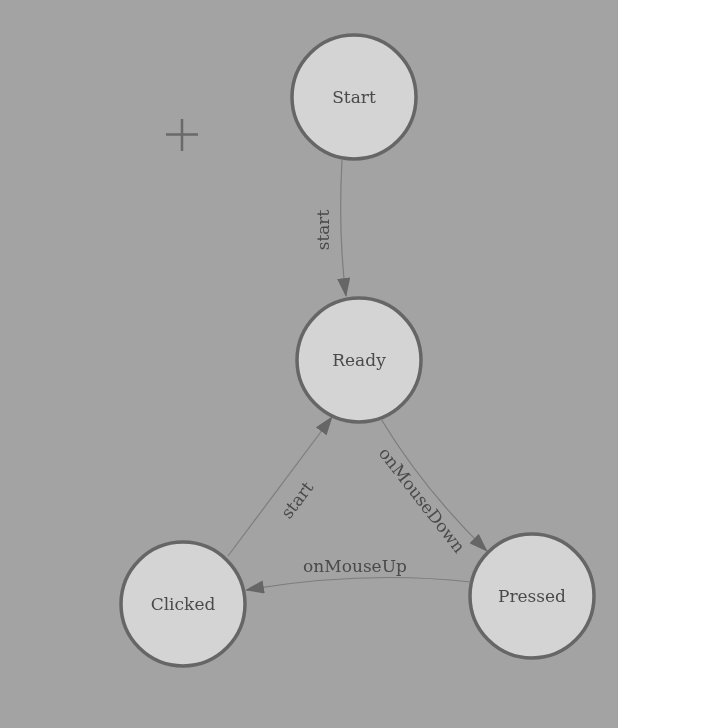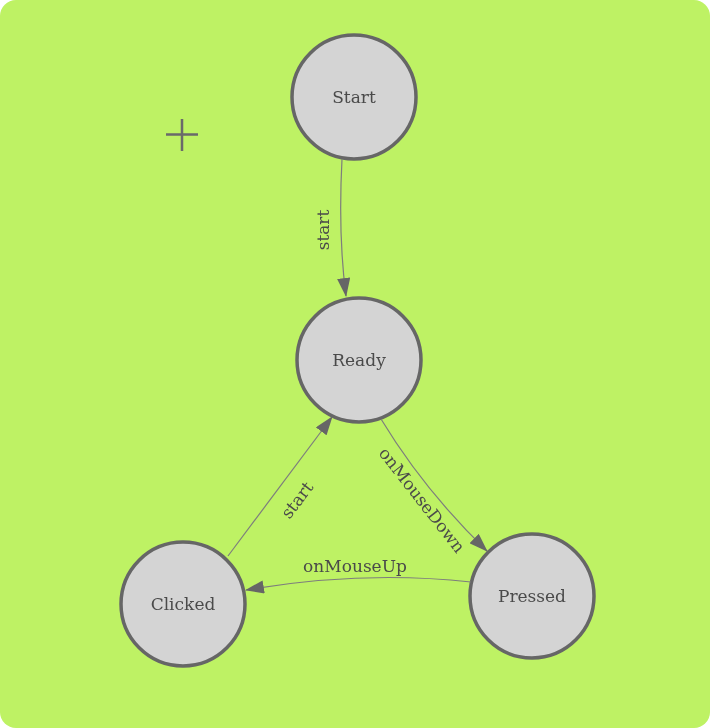--- a/index.html
+++ b/index.html
@@ -5,24 +5,23 @@
   html, body {
     margin: 0;
     padding: 0;
     background: #ffffff;
     width: 710px;
     height: 728px;
     overflow: hidden;
   }
   .viewport {
     position: relative;
-    width: 710px;
+    width: 618px;
     height: 728px;
-    background: #bef264;
-    border-radius: 16px;
+    background: #a3a3a3;
   }
   svg text {
     font-family: "DejaVu Serif", "Liberation Serif", serif;
     font-size: 17px;
     fill: #4a4a4a;
     text-anchor: middle;
     dominant-baseline: central;
   }
   .node circle {
     fill: #d4d4d4;

